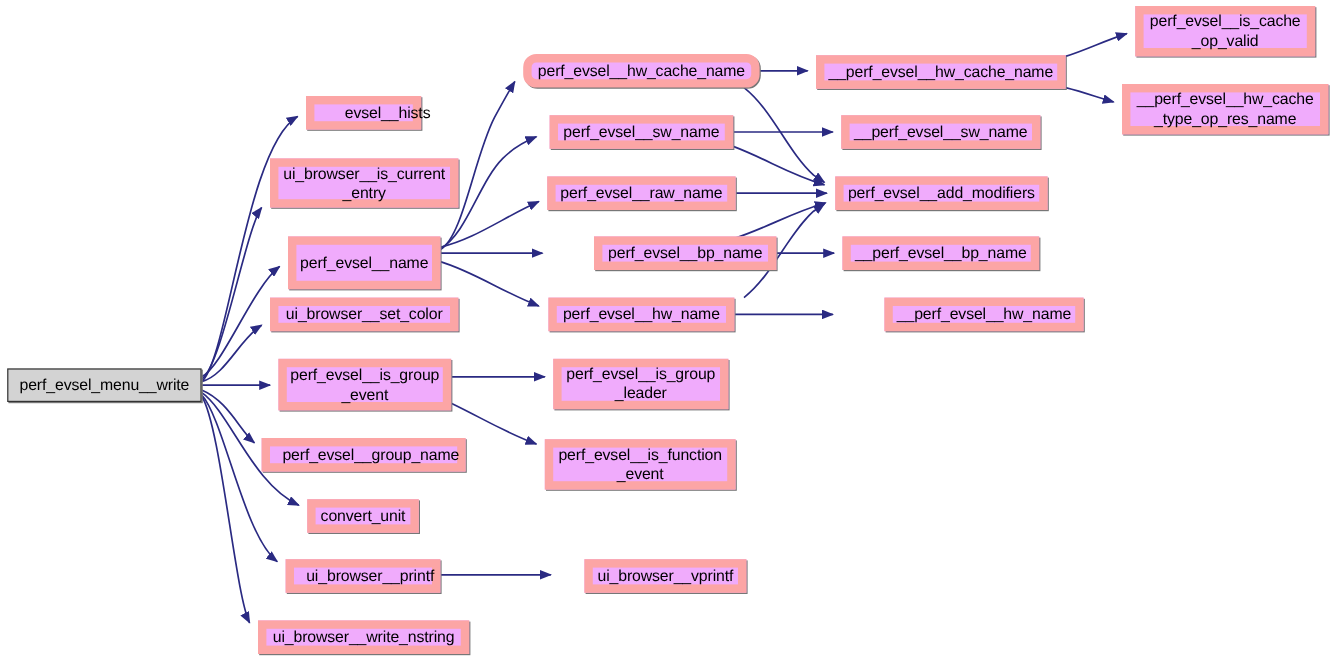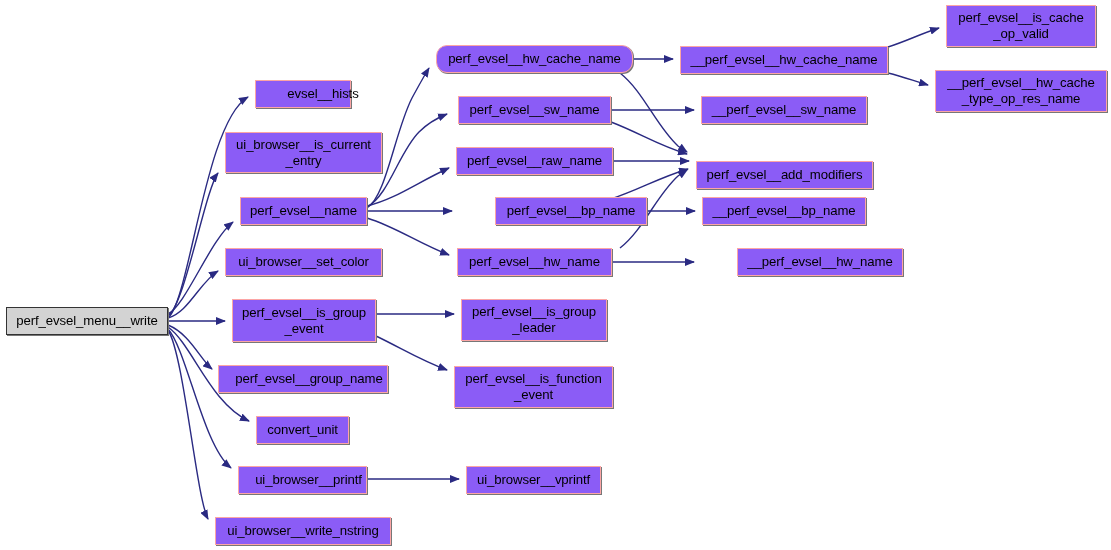--- a/index.html
+++ b/index.html
@@ -18,22 +18,22 @@
   #edge-layer {
     position: absolute;
     left: 0; top: 0;
     width: 1111px;
     height: 550px;
     pointer-events: none;
   }
   .node {
     position: absolute;
     box-sizing: border-box;
-    border: 1px solid #fca5a5;
-    background: #8b5cf6;
+    border: 7px solid #fca5a5;
+    background: #f0abfc;
     color: #000000;
     font-size: 13.2px;
     line-height: 16px;
     letter-spacing: -0.1px;
     display: flex;
     align-items: center;
     justify-content: center;
     text-align: center;
     white-space: pre-line;
     box-shadow: 1px 1px 0 0 #777777;
@@ -85,42 +85,42 @@
         <path d="M376,336 C403,349 420,360 447,370" fill="none" stroke="#2a2a82" stroke-width="1.4" marker-end="url(#arrowhead)"></path>
         <path d="M367,479 L459,479" fill="none" stroke="#2a2a82" stroke-width="1.4" marker-end="url(#arrowhead)"></path>
       </g>
   </svg>
 
   <div id="nodes-group">
       <div class="node root" style="left: 6px; top: 307px; width: 162px; height: 28px;">perf_evsel_menu__write</div>
       <div class="node" style="left: 255px; top: 80px; width: 96px; height: 28px; padding-left: 40px;">evsel__hists</div>
       <div class="node" style="left: 225px; top: 132px; width: 157px; height: 41px;">ui_browser__is_current
 _entry</div>
-      <div class="node" style="left: 240px; top: 197px; width: 127px; height: 28px;">perf_evsel__name</div>
+      <div class="node" style="left: 240px; top: 197px; width: 127px; height: 44px;">perf_evsel__name</div>
       <div class="node" style="left: 225px; top: 248px; width: 157px; height: 28px;">ui_browser__set_color</div>
       <div class="node" style="left: 232px; top: 299px; width: 144px; height: 43px;">perf_evsel__is_group
 _event</div>
       <div class="node" style="left: 218px; top: 365px; width: 170px; height: 28px; padding-left: 12px;">perf_evsel__group_name</div>
       <div class="node" style="left: 256px; top: 416px; width: 93px; height: 28px;">convert_unit</div>
       <div class="node" style="left: 238px; top: 466px; width: 129px; height: 28px; padding-left: 12px;">ui_browser__printf</div>
       <div class="node" style="left: 215px; top: 517px; width: 176px; height: 28px;">ui_browser__write_nstring</div>
       <div class="node" style="left: 436px; top: 45px; width: 197px; height: 28px; border-radius: 11px;">perf_evsel__hw_cache_name</div>
       <div class="node" style="left: 458px; top: 96px; width: 153px; height: 28px;">perf_evsel__sw_name</div>
       <div class="node" style="left: 456px; top: 147px; width: 157px; height: 28px;">perf_evsel__raw_name</div>
       <div class="node" style="left: 459px; top: 197px; width: 152px; height: 28px; margin-left: 36px;">perf_evsel__bp_name</div>
       <div class="node" style="left: 457px; top: 248px; width: 155px; height: 28px;">perf_evsel__hw_name</div>
       <div class="node" style="left: 461px; top: 299px; width: 146px; height: 42px;">perf_evsel__is_group
 _leader</div>
       <div class="node" style="left: 454px; top: 366px; width: 159px; height: 42px;">perf_evsel__is_function
 _event</div>
       <div class="node" style="left: 680px; top: 46px; width: 208px; height: 28px;">__perf_evsel__hw_cache_name</div>
       <div class="node" style="left: 701px; top: 96px; width: 166px; height: 28px;">__perf_evsel__sw_name</div>
-      <div class="node" style="left: 696px; top: 147px; width: 177px; height: 28px; margin-top: 14px;">perf_evsel__add_modifiers</div>
+      <div class="node" style="left: 696px; top: 147px; width: 177px; height: 28px;">perf_evsel__add_modifiers</div>
       <div class="node" style="left: 702px; top: 197px; width: 164px; height: 28px;">__perf_evsel__bp_name</div>
       <div class="node" style="left: 737px; top: 248px; width: 166px; height: 28px;">__perf_evsel__hw_name</div>
       <div class="node" style="left: 946px; top: 5px; width: 150px; height: 42px;">perf_evsel__is_cache
 _op_valid</div>
       <div class="node" style="left: 935px; top: 70px; width: 172px; height: 42px;">__perf_evsel__hw_cache
 _type_op_res_name</div>
-      <div class="node" style="left: 466px; top: 466px; width: 135px; height: 28px;">ui_browser__vprintf</div>
+      <div class="node" style="left: 487px; top: 466px; width: 135px; height: 28px;">ui_browser__vprintf</div>
     </div>
 
 </div>
 
 </body></html>

